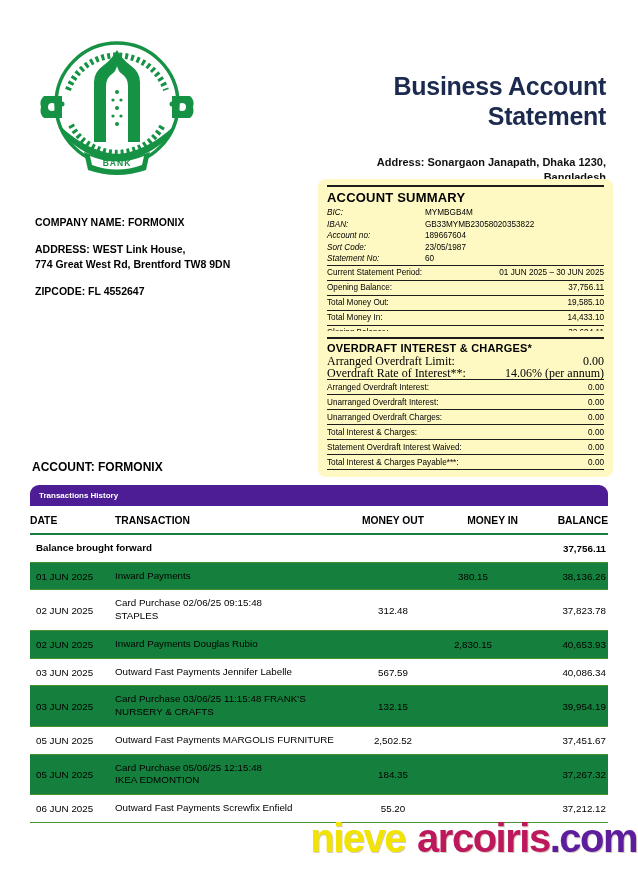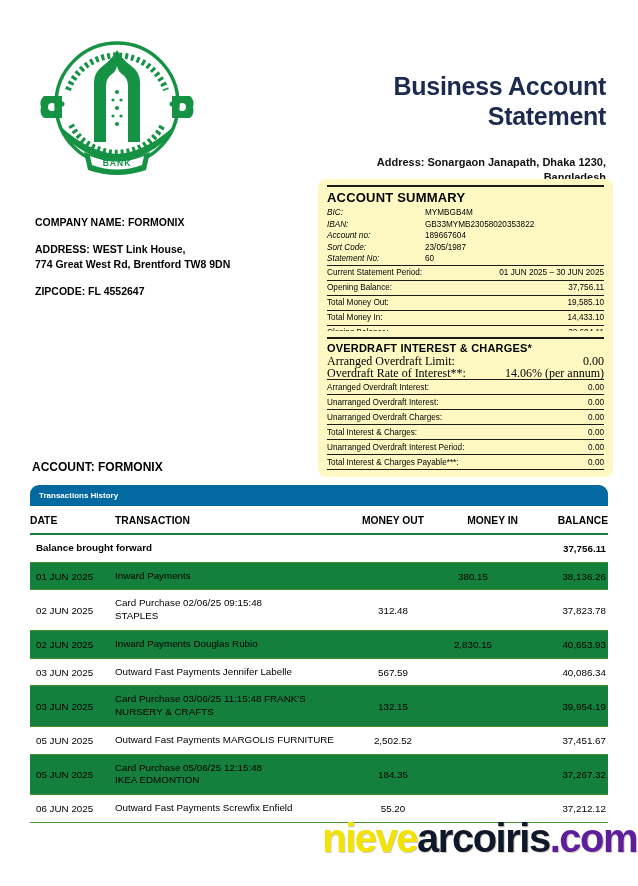--- a/index.html
+++ b/index.html
@@ -40,21 +40,21 @@
     display:flex; justify-content:space-between; font-size:8.2px;
     line-height:11px; padding:1.5px 0; border-top:1.4px solid #1c1c1c;
   }
   .rule-row:last-of-type { border-bottom:1.4px solid #1c1c1c; }
   .plain-row { display:flex; justify-content:space-between; font-size:12px; line-height:11.5px;font-family:Liberation Serif, serif; }
 
   
   .account-heading { position:absolute; left:32px; top:460px; font-size:12px; font-weight:bold; }
   .txn-region { position:absolute; left:30px; top:485px; width:578px; }
   .txn-bar {
-    background:#0369a1; border-radius:9px 9px 0 0; height:21px;
+    background:#4c1d95; border-radius:9px 9px 0 0; height:21px;
     color:#fff; font-size:8px; line-height:21px; padding-left:9px; font-weight:bold;
   }
   table.txn { width:100%; border-collapse:collapse; table-layout:fixed; }
   col.c-date { width:85px; } col.c-desc { width:243px; }
   col.c-out { width:70px; } col.c-in { width:90px; } col.c-bal { width:90px; }
   .txn th {
     font-size:10.3px; font-weight:bold; text-align:left; padding:9px 0 7px 0;
     border-bottom:2px solid #15803d;
   }
   .txn th.num { text-align:right; }
@@ -66,21 +66,21 @@
   .txn td.bal { text-align:right; padding-right:2px; }
   .txn tr.fwd td { font-weight:bold; }
   .txn tr.tint td { background:#15803d; }
 
   
   .watermark {
     position:absolute; right:1px; bottom:28px; font-size:40px; font-weight:bold;
     letter-spacing:-1.5px; line-height:1; white-space:nowrap;
     text-shadow:1px 1px 0 rgba(90,50,0,0.25);
   }
-  .wm-1 { color:#f2e400; } .wm-2 { color:#0f172a; } .wm-3 { color:#5e1d9c; }
+  .wm-1 { color:#f2e400; } .wm-2 { color:#be185d;margin-left:12px; } .wm-3 { color:#5e1d9c; }
 
   
   .logo-bank-text { font-family:"Liberation Sans", sans-serif; font-size:8.5px; font-weight:bold; fill:#ffffff; letter-spacing:1px; }
 </style>
 </head>
 <body>
 
 <div class="page">
 
   <div class="logo-wrap">
@@ -203,21 +203,21 @@
       </div>
       <div class="rule-row">
         <span class="k">Unarranged Overdraft Charges:</span>
         <span class="v">0.00</span>
       </div>
       <div class="rule-row">
         <span class="k">Total Interest &amp; Charges:</span>
         <span class="v">0.00</span>
       </div>
       <div class="rule-row">
-        <span class="k">Unarranged Overdraft Interest Period:</span>
+        <span class="k">Statement Overdraft Interest Waived:</span>
         <span class="v">0.00</span>
       </div>
       <div class="rule-row">
         <span class="k">Total Interest &amp; Charges Payable***:</span>
         <span class="v">0.00</span>
       </div>
   </div>
 
   <div class="account-heading">ACCOUNT: FORMONIX</div>
 

